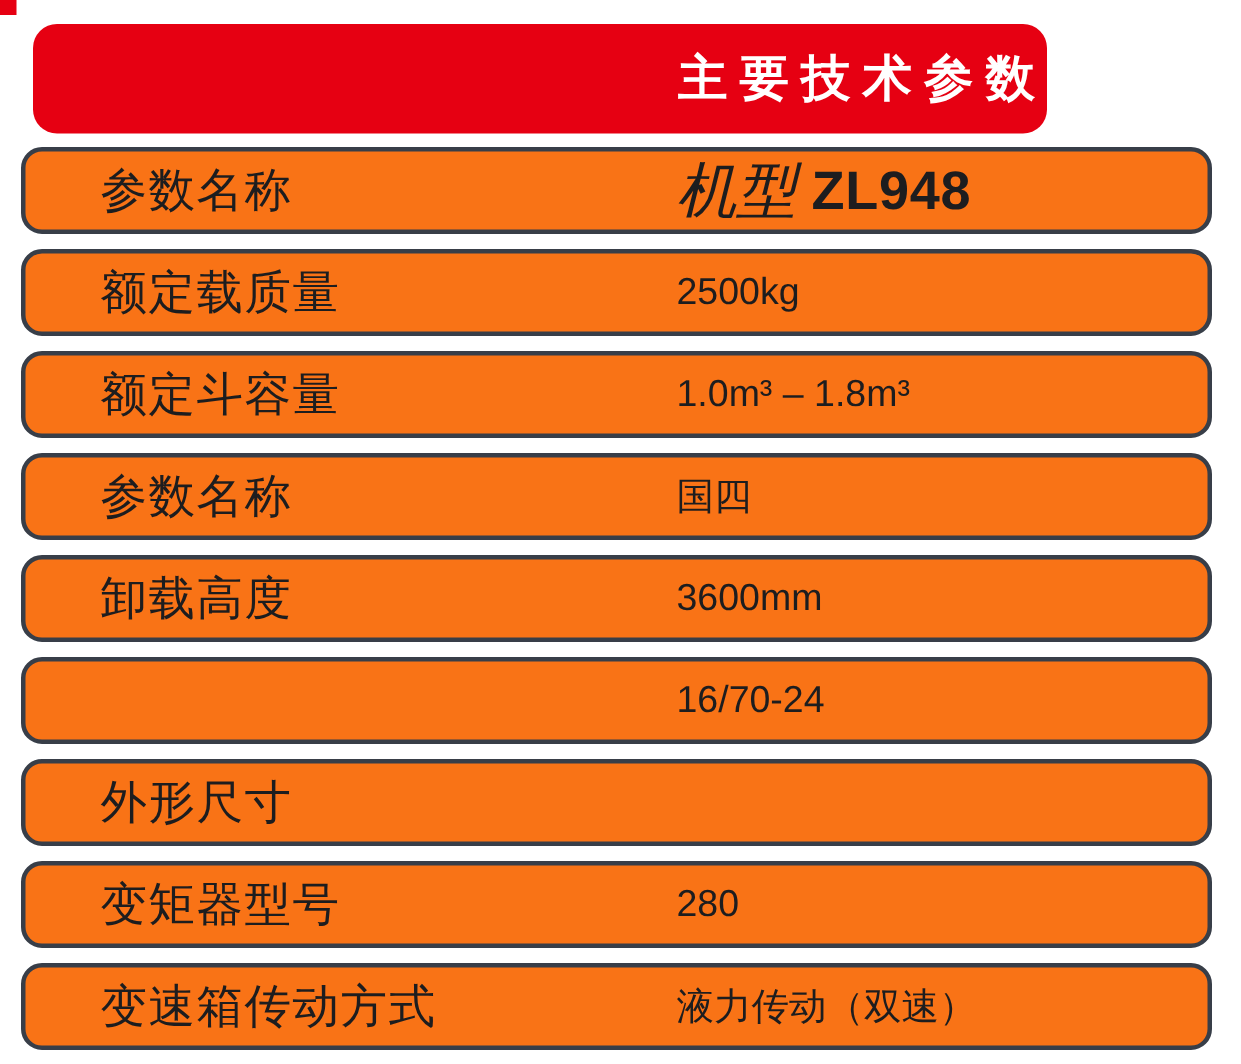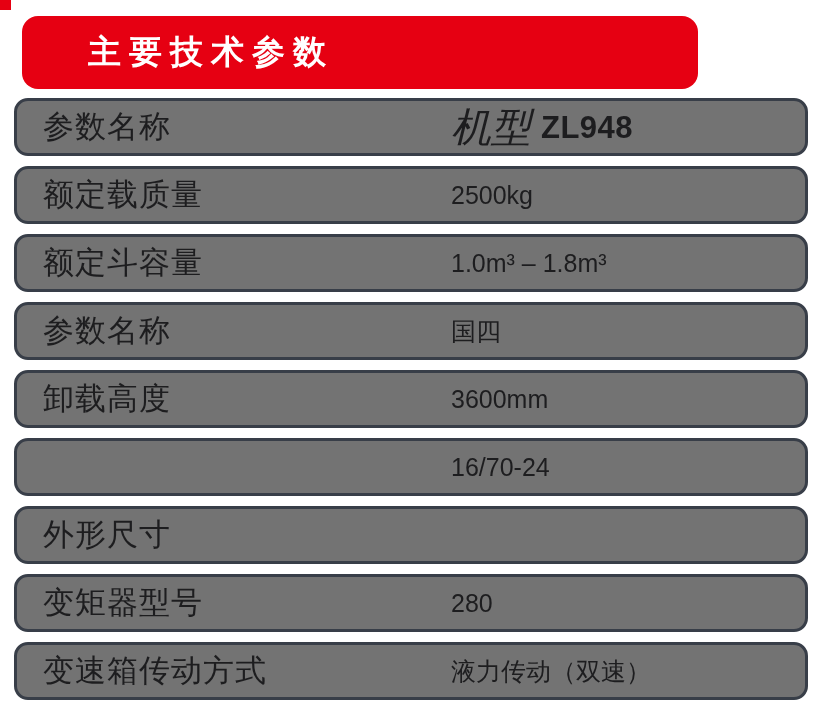--- a/index.html
+++ b/index.html
@@ -28,43 +28,45 @@
     left: 22px;
     top: 16px;
     width: 676px;
     height: 73px;
     background: var(--accent, #e60012);
     border-radius: 16px;
     display: flex;
     align-items: center;
     box-sizing: border-box;
     padding-left: 66px;
+    justify-content: flex-end;
   }
   .banner-title {
     color: #ffffff;
     font-size: 33px;
     font-weight: bold;
     letter-spacing: 8px;
     white-space: nowrap;
   }
   .spec-table {
     position: absolute;
     left: 14px;
     top: 98px;
     width: 794px;
   }
   .row {
     position: relative;
     box-sizing: border-box;
     height: 58px;
     border: 3.5px solid var(--border, #383e48);
     border-radius: 14px;
-    background: #737373;
+    background: #f97316;
     display: flex;
     align-items: center;
+    padding-left: 24px;
   }
   .row + .row { margin-top: 10px; }
   .label {
     margin-left: 26px;
     font-size: 31px;
     font-weight: 500;
     color: var(--ink, #1d1d1f);
     letter-spacing: 1px;
     white-space: nowrap;
   }
@@ -80,21 +82,21 @@
     white-space: nowrap;
   }
   .value-prefix {
     font-size: 40px;
     margin-right: 10px;
     font-weight: 500;
     font-style: italic;
   }
   .value-main { font-size: 25px; }
   .value-main.model-bold {
-    font-size: 31px;
+    font-size: 36px;
     font-weight: bold;
     letter-spacing: 0.5px;
   }
 </style>
 </head>
 <body>
 
 <div class="canvas" style="--accent: #e60012; --border: #383e48; --ink: #1d1d1f; --bg: #ffffff;">
   <div class="corner-accent"></div>
 

